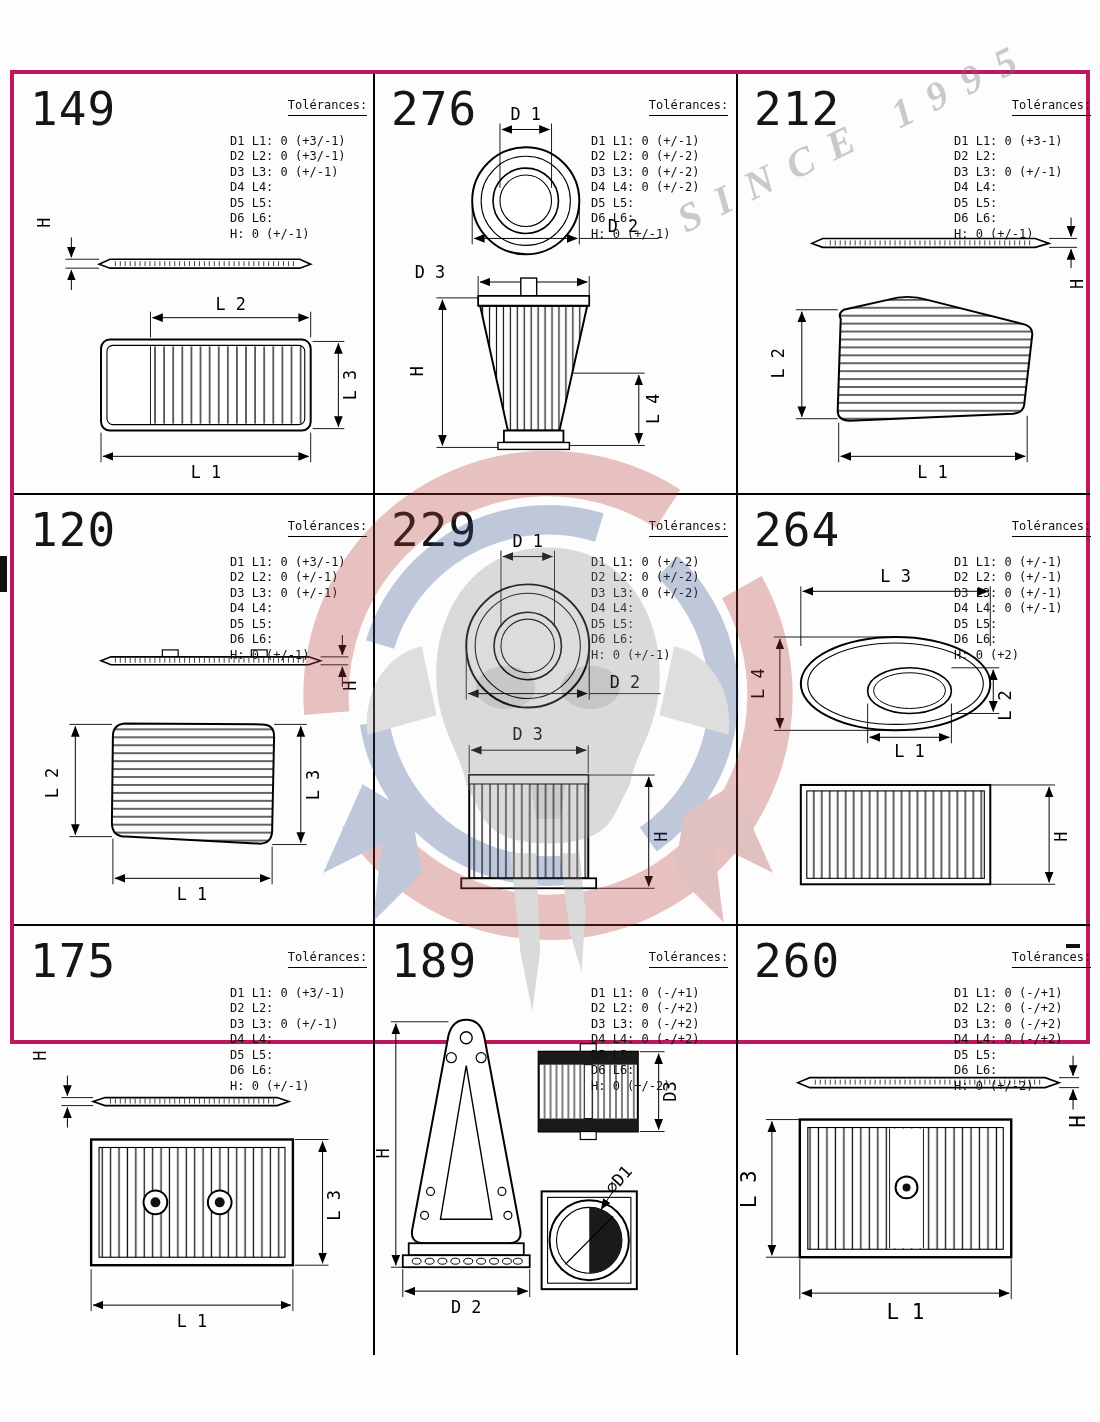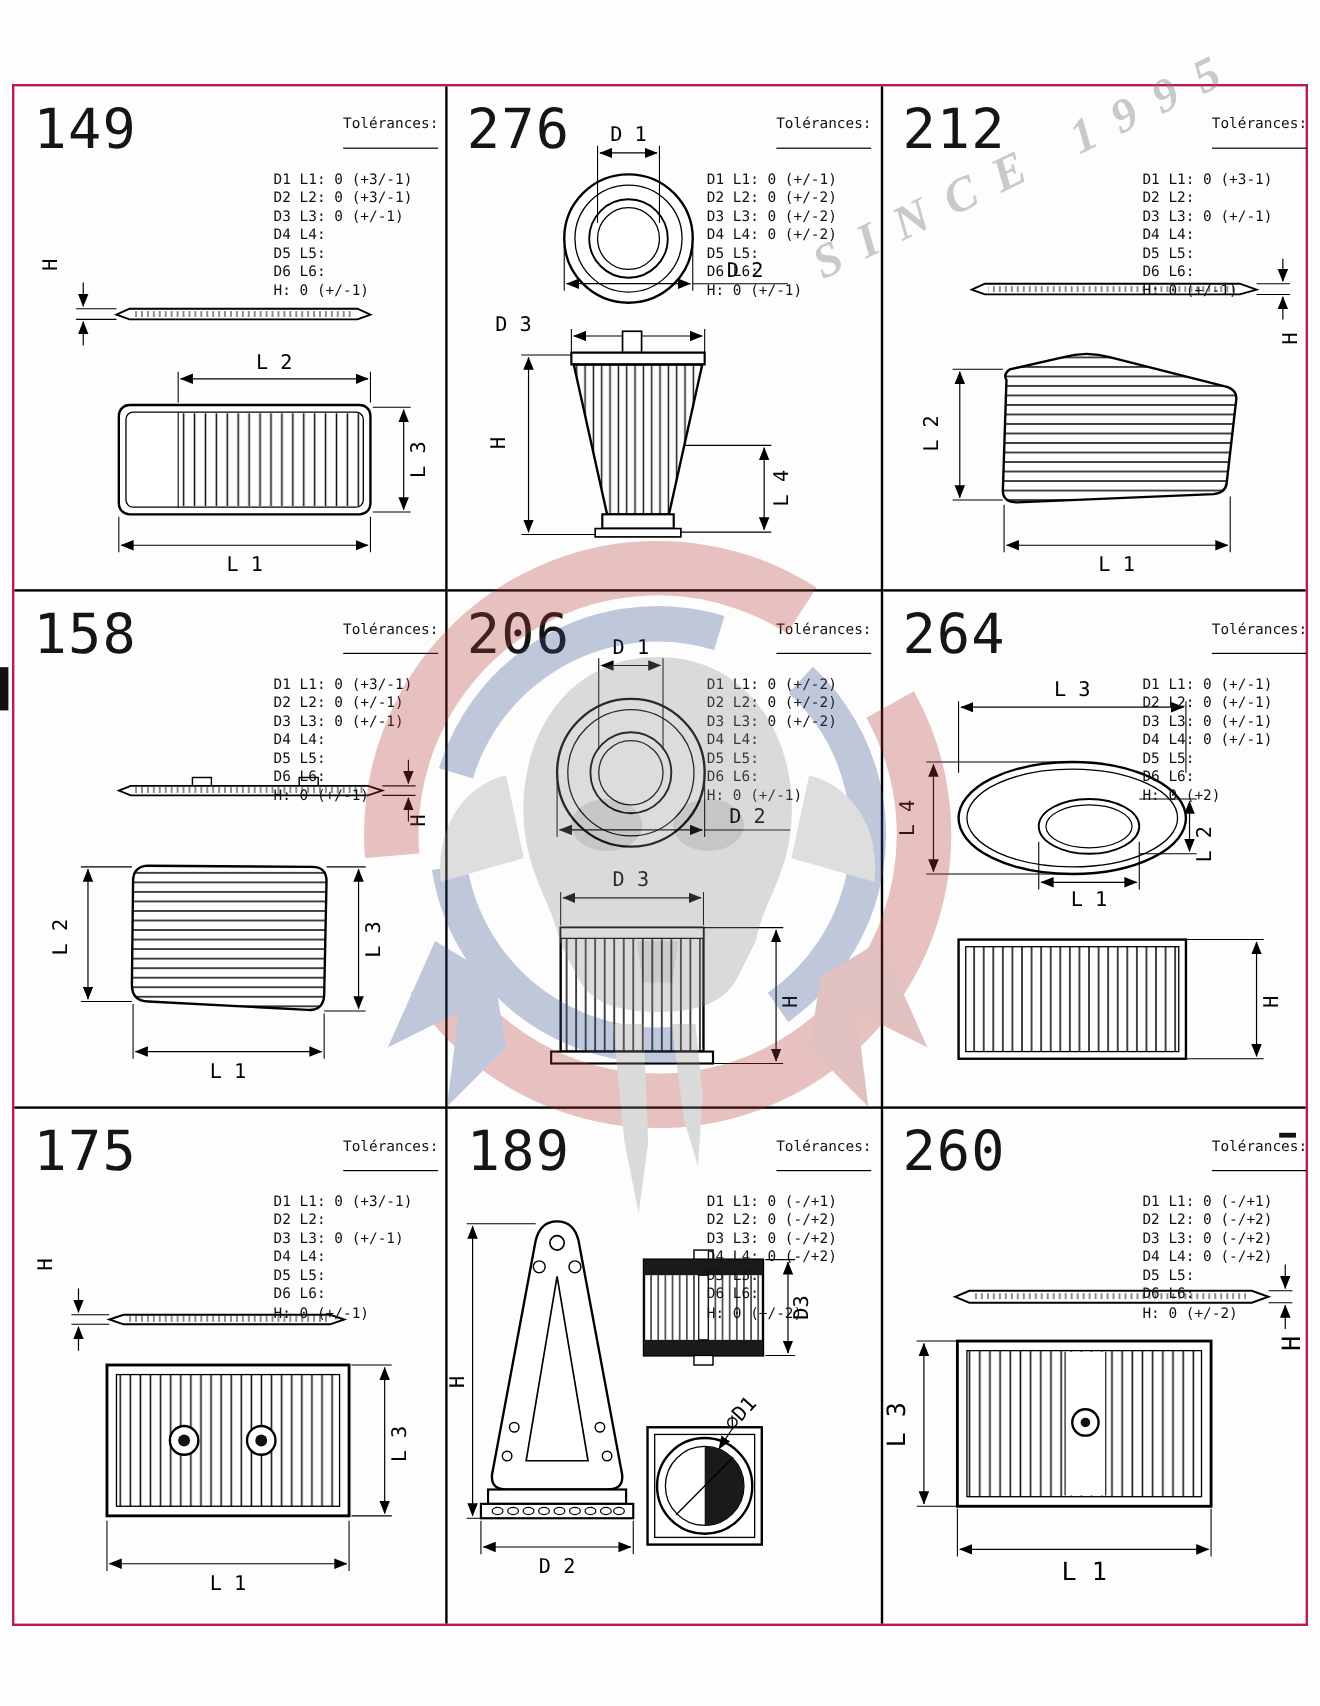--- a/index.html
+++ b/index.html
@@ -1,28 +1,28 @@
 <!DOCTYPE html>
 <html><head>
 <meta charset="utf-8">
 <style>
   *{margin:0;padding:0;box-sizing:border-box}
   html,body{background:#ffffff}
   .sheet{position:relative;width:1100px;height:1422px;background:#fdfdfd;overflow:hidden;
          font-family:"DejaVu Sans Mono","Liberation Mono",monospace;}
-  .grid{position:absolute;left:10px;top:70px;width:1080px;height:1285px;display:grid;
+  .grid{position:absolute;left:10px;top:70px;width:1080px;height:974px;display:grid;
         grid-template-columns:361px 363px 352px;grid-template-rows:421px 431px 429px;
-        border:2px solid #be185d;}
+        border:4px solid #be185d;}
   .cell{position:relative;border-right:2px solid #000;border-bottom:2px solid #000;background:transparent}
   .cell:nth-child(3n){border-right:none}
   .cell:nth-child(n+7){border-bottom:none}
   .drawing{position:absolute;inset:0;width:100%;height:100%}
   .part-number{position:absolute;top:8px;left:16px;font-size:46px;color:#151515;z-index:2;letter-spacing:1px}
   .tol{position:absolute;top:8px;left:216px;z-index:2;font-size:12px;line-height:15.5px;color:#111;white-space:pre}
-  .tol-title{display:inline-block;border-bottom:1px solid #000;padding-bottom:12px;margin-bottom:2px}
+  .tol-title{display:inline-block;border-bottom:1px solid #000;padding-bottom:2px;margin-bottom:2px}
   .dim{stroke:#000;stroke-width:1;fill:none}
   .ext{stroke:#000;stroke-width:0.9;fill:none}
   .out{stroke:#000;fill:#fff}
   .lbl{font-family:"DejaVu Sans Mono","Liberation Mono",monospace;font-size:17px;fill:#000}
   .lblB{font-size:21px}
   .watermark{position:absolute;left:185px;top:320px;width:730px;height:810px;z-index:3;pointer-events:none}
   .since{position:absolute;left:660px;top:112px;z-index:3;transform:rotate(-26deg);
          font-family:"Liberation Serif",serif;font-style:italic;font-weight:bold;font-size:40px;
          letter-spacing:18px;color:rgba(115,115,115,0.38);pointer-events:none;white-space:nowrap}
   .mark{position:absolute;background:#111;z-index:1}
@@ -186,21 +186,21 @@
         </g>
         <g>
           <path class="ext" d="M101,352V392 M290,345V392"></path>
           <line class="dim" x1="103" y1="386" x2="288" y2="386" marker-start="url(#ar2)" marker-end="url(#ar2)"></line>
           <text class="lbl" text-anchor="middle" x="195" y="408">L 1</text>
         </g>
       </svg>
     </div>
 
     <div class="cell">
-      <div class="part-number">158</div>
+      <div class="part-number">120</div>
       <div class="tol">
         <div class="tol-title">Tolérances:</div>
         <div><div class="tol-line">D1 L1: 0 (+3/-1)</div><div class="tol-line">D2 L2: 0 (+/-1)</div><div class="tol-line">D3 L3: 0 (+/-1)</div><div class="tol-line">D4 L4:</div><div class="tol-line">D5 L5:</div><div class="tol-line">D6 L6:</div><div class="tol-line">H: 0 (+/-1)</div></div>
       </div>
       <svg class="drawing" viewBox="0 0 363 432" preserveAspectRatio="none">
         <defs>
           <marker id="ar3" viewBox="0 0 10 8" markerWidth="11" markerHeight="9" refX="9.5" refY="4" orient="auto-start-reverse" markerUnits="userSpaceOnUse">
               <path d="M0,0L10,4L0,8Z" fill="#000"></path>
             </marker>
           <pattern id="ph3" width="10" height="8" patternUnits="userSpaceOnUse">
@@ -237,21 +237,21 @@
         </g>
         <g>
           <path class="ext" d="M100,346V392 M261,354V392"></path>
           <line class="dim" x1="102" y1="386" x2="259" y2="386" marker-start="url(#ar3)" marker-end="url(#ar3)"></line>
           <text class="lbl" text-anchor="middle" x="180" y="408">L 1</text>
         </g>
       </svg>
     </div>
 
     <div class="cell">
-      <div class="part-number">206</div>
+      <div class="part-number">229</div>
       <div class="tol">
         <div class="tol-title">Tolérances:</div>
         <div><div class="tol-line">D1 L1: 0 (+/-2)</div><div class="tol-line">D2 L2: 0 (+/-2)</div><div class="tol-line">D3 L3: 0 (+/-2)</div><div class="tol-line">D4 L4:</div><div class="tol-line">D5 L5:</div><div class="tol-line">D6 L6:</div><div class="tol-line">H: 0 (+/-1)</div></div>
       </div>
       <svg class="drawing" viewBox="0 0 364 432" preserveAspectRatio="none">
         <defs>
           <marker id="ar4" viewBox="0 0 10 8" markerWidth="11" markerHeight="9" refX="9.5" refY="4" orient="auto-start-reverse" markerUnits="userSpaceOnUse">
               <path d="M0,0L10,4L0,8Z" fill="#000"></path>
             </marker>
           <pattern id="pv4" width="8" height="10" patternUnits="userSpaceOnUse">

